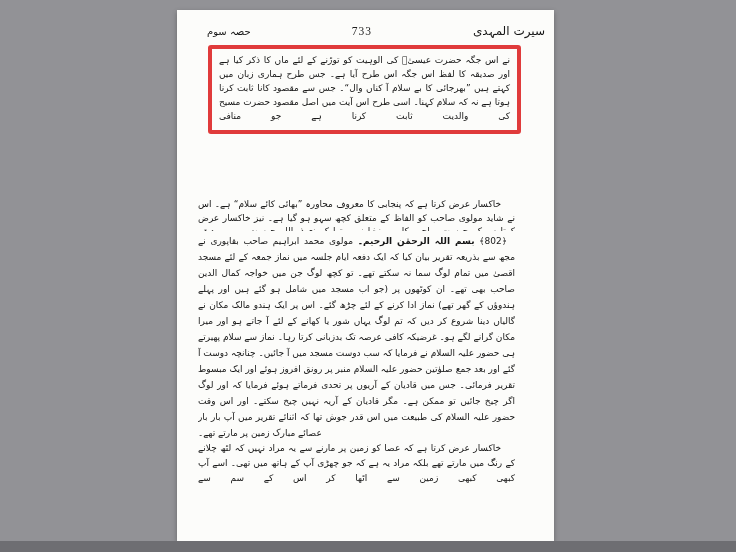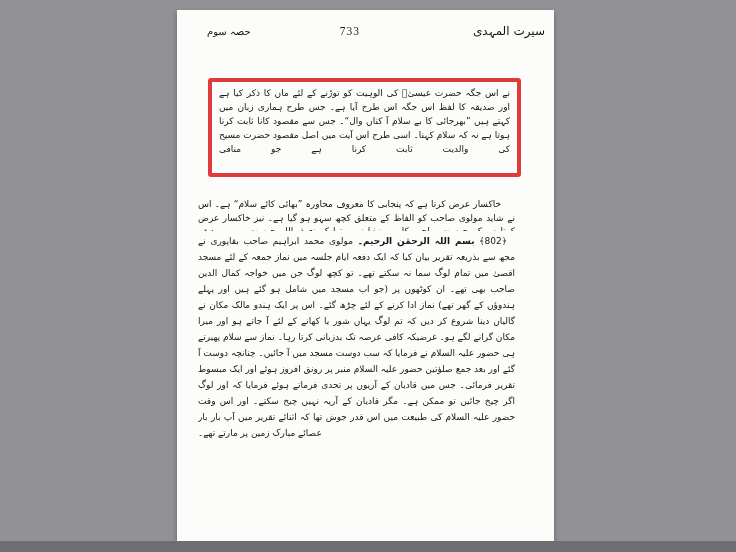--- a/index.html
+++ b/index.html
@@ -38,44 +38,43 @@
     color: #2a2a2a;
   }
   .hdr-title { font-size: 12px; }
   .hdr-part  { font-size: 10px; }
   .hdr-num   {
     font-family: "Liberation Serif", serif;
     font-size: 11.5px;
     letter-spacing: 1px;
     color: #1c1c1c;
     
-    position: relative; right: 12px;
+    position: relative; right: 0;
   }
 
   
   .urdu {
     direction: rtl;
     unicode-bidi: embed;
     font-family: "DejaVu Sans", sans-serif;
     color: #161616;
   }
   .just { text-align: justify; text-align-last: justify; }
 
   
   #highlight-box {
     position: absolute;
     left: 31px; top: 35px;
-    width: 313px; height: 99px;
+    width: 313px; height: 89px;
     box-sizing: border-box;
     border: 4px solid #e03b3b;
     border-radius: 3px;
     padding: 4px 7px 3px 7px;
     overflow: hidden;
     background: transparent;
-    margin-top: 33px;
   }
   #highlight-box .box-main {
     font-size: 9px; line-height: 14px;
   }
   #highlight-box .box-last {
     font-size: 9px; line-height: 14px;
     text-align: center; text-align-last: center;
   }
 
   
@@ -125,17 +124,20 @@
       <div class="p-main just">خاکسار عرض کرتا ہے کہ پنجابی کا معروف محاورہ ”بھائی کائے سلام“ ہے۔ اس نے شاید مولوی صاحب کو الفاظ کے متعلق کچھ سہو ہو گیا ہے۔ نیز خاکسار عرض کرتا ہے کہ حضرت صاحب کا یہ منشا نہیں تھا کہ نعوذ باللہ حضرت مریم صدیقہ نہیں تھیں بلکہ غرض یہ ہے کہ حضرت عیسیٰ کی والدہ کے ذکر سے خدا تعالیٰ کی</div>
       <div class="p-last">اصل غرض یہ ہے کہ حضرت عیسیٰ کو انسان ثابت کرے۔</div>
     </div>
 
     <p id="para-3" class="para urdu">
       <span class="marker">﴿802﴾</span>
       <span class="bismillah">بسم اللہ الرحمٰن الرحیم۔</span>
       <span>مولوی محمد ابراہیم صاحب بقاپوری نے مجھ سے بذریعہ تقریر بیان کیا کہ ایک دفعہ ایام جلسہ میں نماز جمعہ کے لئے مسجد اقصیٰ میں تمام لوگ سما نہ سکتے تھے۔ تو کچھ لوگ جن میں خواجہ کمال الدین صاحب بھی تھے۔ ان کوٹھوں پر (جو اب مسجد میں شامل ہو گئے ہیں اور پہلے ہندوؤں کے گھر تھے) نماز ادا کرنے کے لئے چڑھ گئے۔ اس پر ایک ہندو مالک مکان نے گالیاں دینا شروع کر دیں کہ تم لوگ یہاں شور یا کھانے کے لئے آ جاتے ہو اور میرا مکان گرانے لگے ہو۔ غرضیکہ کافی عرصہ تک بدزبانی کرتا رہا۔ نماز سے سلام پھیرتے ہی حضور علیہ السلام نے فرمایا کہ سب دوست مسجد میں آ جائیں۔ چنانچہ دوست آ گئے اور بعد جمع صلوٰتین حضور علیہ السلام منبر پر رونق افروز ہوئے اور ایک مبسوط تقریر فرمائی۔ جس میں قادیان کے آریوں پر تحدی فرماتے ہوئے فرمایا کہ اور لوگ اگر چیخ جائیں تو ممکن ہے۔ مگر قادیان کے آریہ نہیں چیخ سکتے۔ اور اس وقت حضور علیہ السلام کی طبیعت میں اس قدر جوش تھا کہ اثنائے تقریر میں آپ بار بار عصائے مبارک زمین پر مارتے تھے۔</span>
     </p>
 
+    <p id="para-4" class="para urdu just">
+      <span>خاکسار عرض کرتا ہے کہ عصا کو زمین پر مارنے سے یہ مراد نہیں کہ لٹھ چلانے کے رنگ میں مارتے تھے بلکہ مراد یہ ہے کہ جو چھڑی آپ کے ہاتھ میں تھی۔ اسے آپ کبھی کبھی زمین سے اٹھا کر اس کے سم سے</span>
+    </p>
 
   </div>
 
   <div id="bottom-strip"></div>
 </div>
 
 </body></html>

